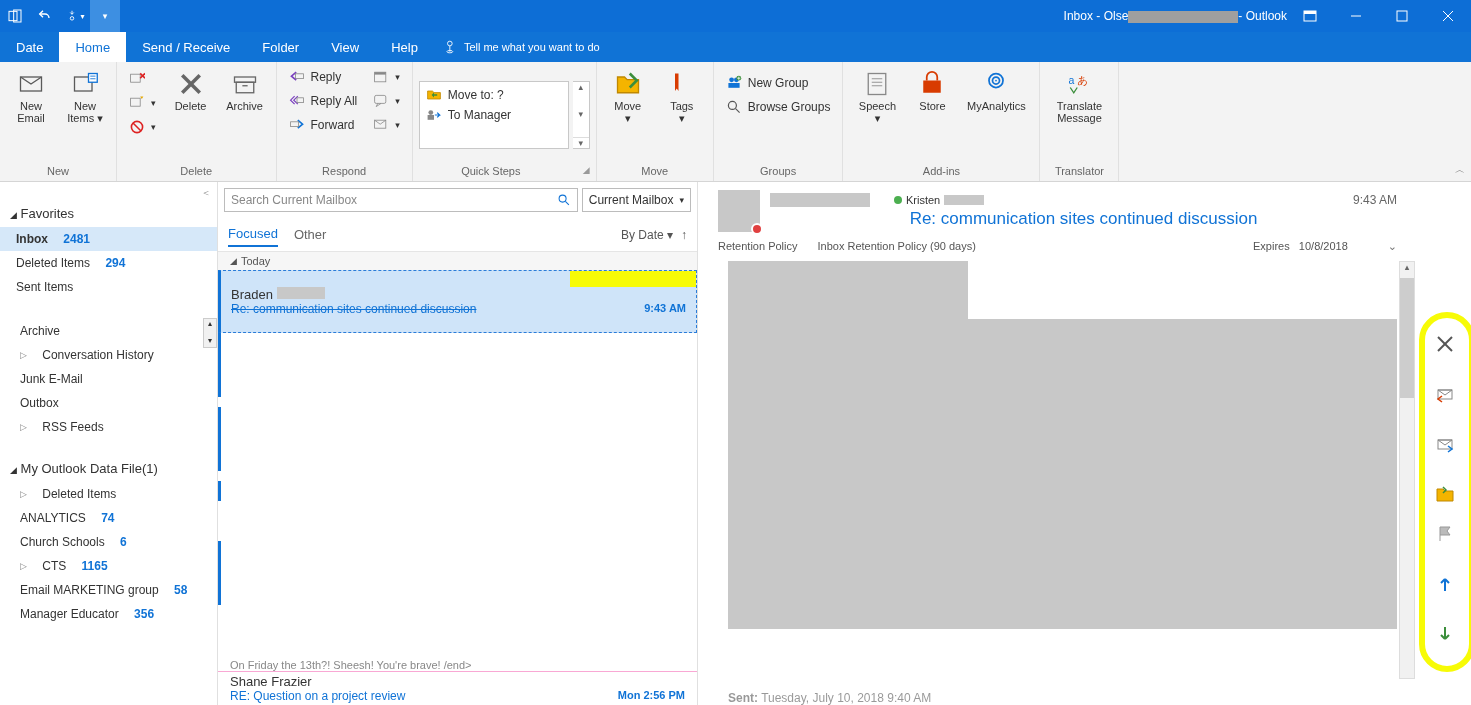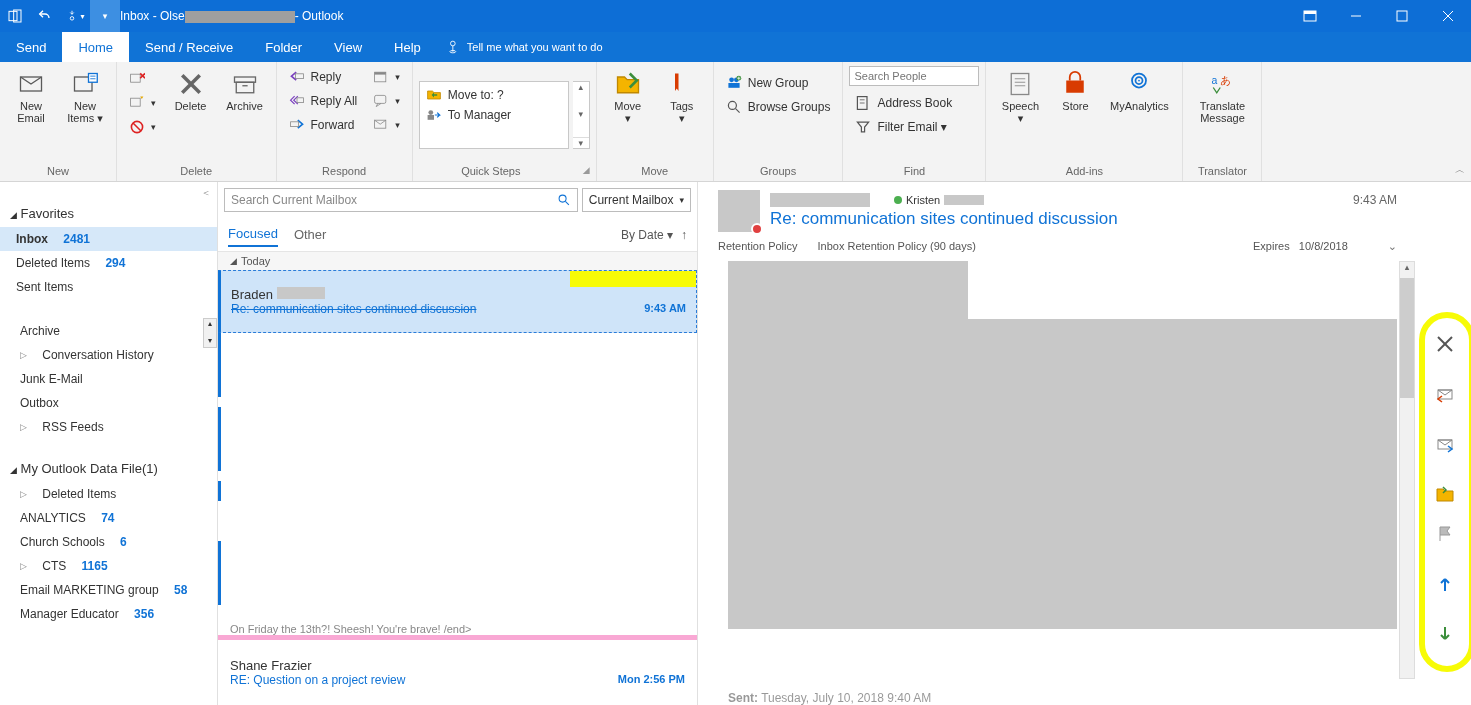--- a/index.html
+++ b/index.html
@@ -3,21 +3,21 @@
 <meta charset="utf-8">
 <style>
 * { box-sizing: border-box; margin: 0; padding: 0; font-family: "Segoe UI", Tahoma, sans-serif; }
 body { width: 1471px; height: 705px; overflow: hidden; background: #fff; font-size: 12px; color: #333; position: relative; }
 
 
 .titlebar { background: #0d6ed6; height: 32px; display: flex; align-items: center; color: #fff; }
 .titlebar .qat { display: flex; align-items: center; height: 100%; }
 .titlebar .qat .qbtn { width: 30px; height: 32px; display:flex; align-items:center; justify-content:center; color:#fff; fill:#fff; }
 .titlebar .qat .qbtn.sel { background: #3d8fe2; }
-.titlebar .title-center { flex:1; text-align:left; font-size:12px; }
+.titlebar .title-center { flex:1; text-align:right; font-size:12px; }
 .titlebar .title-center .mask { display:inline-block; background:#9f9f9f; width:110px; height:12px; vertical-align:middle; }
 .titlebar .winbtns { display:flex; }
 .titlebar .winbtns .wbtn { width:46px; height:32px; display:flex; align-items:center; justify-content:center; }
 
 
 .menubar { background:#1073d6; height:30px; display:flex; align-items:center; font-size:13px; }
 .menubar .tab { padding:0 16px; height:100%; display:flex; align-items:center; color:#fff; cursor:pointer; }
 .menubar .tab.file { background:#1073d6; }
 .menubar .tab.active { background:#fff; color:#1073d6; }
 .menubar .search-hint { display:flex; align-items:center; color:#fff; margin-left:10px; font-size:11px; gap:6px;}
@@ -61,28 +61,28 @@
 .msgitem .line1 { display:flex; justify-content:space-between; }
 .msgitem .from { font-size:13px; color:#333;}
 .msgitem .from .redact { background:#c8c8c8; display:inline-block; width:48px; height:12px;}
 .msgitem .subj { color:#1073d6; font-size:12px; text-decoration:line-through; }
 .msgitem .time { color:#1073d6; font-weight:bold; font-size:11px;}
 .msgitem .prev { color:#666; font-size:11px; position:relative;}
 .msgitem .prev .circ { position:absolute; left:-6px; top:-4px; width:190px; height:18px; border:2px solid #222; border-radius:60%/100%; pointer-events:none;}
 .msgitem .hl { position:absolute; right:0; top:0; background:#f7fb06; width:126px; height:16px;}
 .stubitem { border-left:3px solid #1073d6; height:64px; }
 .stubsmall { border-left:3px solid #1073d6; height:20px;}
-.listbottom { padding:18px 12px; border-top:5px solid #f9a8d4;}
+.listbottom { padding:2px 12px; border-top:1px solid #f9a8d4;}
 .listbottom .from { font-size:13px;}
 .listbottom .subj { color:#1073d6; font-size:12px;}
 .listbottom .time2 { float:right; color:#1073d6; font-weight:bold; font-size:11px;}
 .trunc { color:#888; font-size:11px; padding:0 12px; }
 
 .readpane { flex:1; display:flex; flex-direction:column; position:relative;}
-.readhead { padding:8px 20px 6px 20px;}
+.readhead { padding:8px 20px 6px 20px;text-align:center;}
 .readhead .toprow { display:flex; align-items:center; gap:10px;}
 .avatar { width:42px; height:42px; background:#c8c8c8; position:relative;}
 .avatar .dot { position:absolute; bottom:-3px; right:-3px; width:12px; height:12px; background:#e04040; border-radius:50%; border:2px solid #fff;}
 .senderbox { flex:1;}
 .senderbox .name { background:#c8c8c8; width:100px; height:14px; display:inline-block;}
 .senderbox .presence { display:inline-flex; align-items:center; gap:4px; font-size:11px;}
 .presence-dot { width:8px; height:8px; background:#4caf50; border-radius:50%;}
 .readhead .subject { font-size:17px; color:#1073d6; margin-top:2px; }
 .readhead .timeread { margin-left:auto; font-size:12px; color:#666;}
 .retention { font-size:11px; color:#555; padding:2px 20px; display:flex; gap:20px;}
@@ -155,21 +155,21 @@
     <div class="wbtn">
         <svg width="12" height="12">
           <line x1="1" y1="1" x2="11" y2="11" stroke="#fff"></line>
           <line x1="11" y1="1" x2="1" y2="11" stroke="#fff"></line>
         </svg>
       </div>
   </div>
 </div>
 
 <div class="menubar">
-  <div class="tab file">Send</div>
+  <div class="tab file">Date</div>
   <div class="tab active">Home</div>
   <div class="tab">Send / Receive</div>
   <div class="tab">Folder</div>
   <div class="tab">View</div>
   <div class="tab">Help</div>
   <div class="search-hint">
     <svg width="14" height="14" viewBox="0 0 24 24">
         <circle cx="10" cy="6" r="4" stroke="#fff" fill="none" stroke-width="1.5"></circle>
         <line x1="10" y1="10" x2="10" y2="20" stroke="#fff" stroke-width="1.5"></line>
         <ellipse cx="10" cy="20" rx="5" ry="2" stroke="#fff" fill="none" stroke-width="1.5"></ellipse>
@@ -367,42 +367,20 @@
               <circle cx="8" cy="8" r="5" stroke="#555" fill="none" stroke-width="1.5"></circle>
               <line x1="12" y1="12" x2="17" y2="17" stroke="#555" stroke-width="1.5"></line>
             </svg>
             <span>Browse Groups</span>
           </div>
       </div>
     </div>
     <div class="group-label">Groups</div>
   </div>
 
-  <div class="group">
-    <div class="group-body">
-      <div class="stack">
-        <input class="search-people" placeholder="Search People" style="">
-        <div class="smallbtn">
-            <svg viewBox="0 0 20 20">
-              <rect x="3" y="2" width="12" height="16" stroke="#555" fill="none" stroke-width="1.5"></rect>
-              <line x1="6" y1="6" x2="12" y2="6" stroke="#555"></line>
-              <line x1="6" y1="10" x2="12" y2="10" stroke="#555"></line>
-            </svg>
-            <span>Address Book</span>
-          </div>
-        <div class="smallbtn">
-            <svg viewBox="0 0 20 20">
-              <path d="M3 4h14l-5 6v6h-4v-6z" stroke="#555" fill="none" stroke-width="1.5"></path>
-            </svg>
-            <span>Filter Email ▾</span>
-          </div>
-      </div>
-    </div>
-    <div class="group-label">Find</div>
-  </div>
 
   <div class="group">
     <div class="group-body">
       <div class="bigbtn" style="width:56px;">
         <svg viewBox="0 0 32 32">
             <rect x="6" y="4" width="20" height="24" stroke="#888" fill="none" stroke-width="1.5"></rect>
             <line x1="10" y1="10" x2="22" y2="10" stroke="#888"></line>
             <line x1="10" y1="14" x2="22" y2="14" stroke="#888"></line>
             <line x1="10" y1="18" x2="22" y2="18" stroke="#888"></line>
           </svg>

